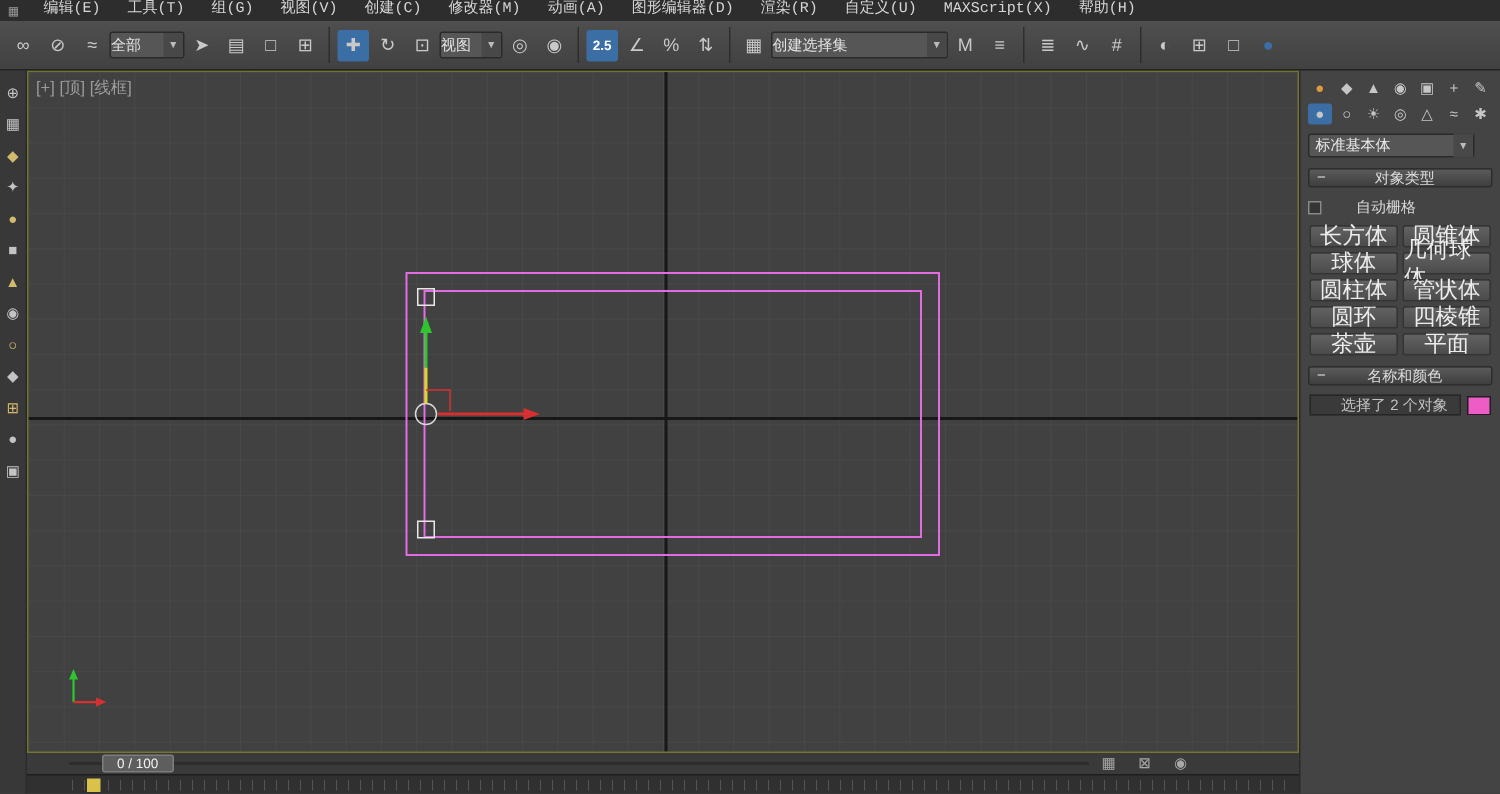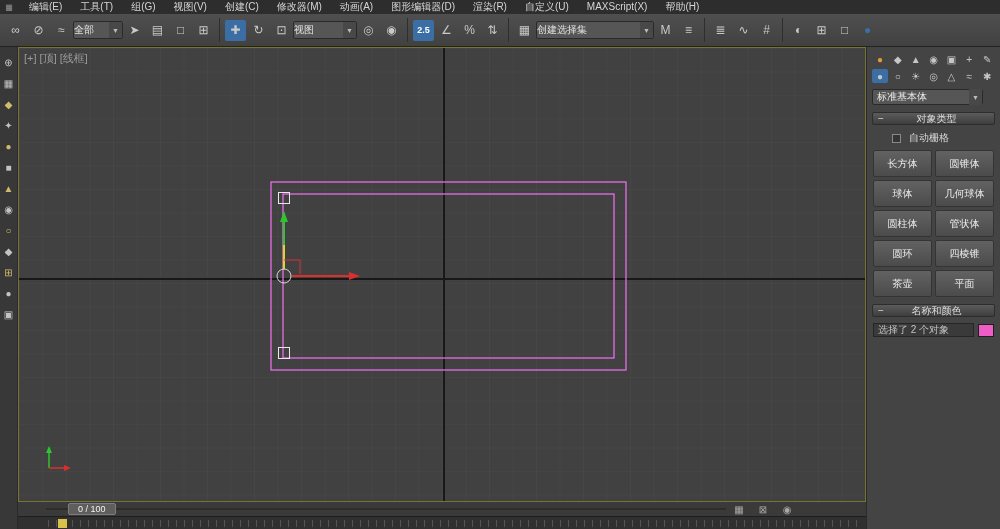--- a/index.html
+++ b/index.html
@@ -4,21 +4,21 @@
 <style>
   * { margin:0; padding:0; box-sizing:border-box; }
   html,body { width:1000px; height:529px; overflow:hidden; background:#3c3c3c;
               font-family:"Liberation Sans", sans-serif; }
 
   
   .menubar { position:absolute; left:0; top:0; width:1000px; height:14px;
              background:#2d2d2d; display:flex; align-items:center; z-index:5; }
   .app-icon { width:10px; height:10px; margin:0 6px 0 4px; color:#9a9a9a; font-size:8px;
               display:flex; align-items:center; justify-content:center; }
-  .menu-item { padding:0 9px; font-size:10px; color:#d6d6d6; line-height:14px; cursor:default; }
+  .menu-item { padding:0 9px; font-size:10px; color:#d6d6d6; line-height:14px; cursor:default;font-family:Liberation Mono, monospace; }
 
   
   .toolbar { position:absolute; left:0; top:14px; width:1000px; height:33px;
              background:linear-gradient(#4f4f4f,#414141); border-bottom:1px solid #232323;
              display:flex; align-items:center; padding-left:4px; z-index:5; }
   .tbi { width:21px; height:21px; margin:0 1px; border-radius:2px; color:#c9c9c9;
          font-size:12px; display:flex; align-items:center; justify-content:center; }
   .tbi.small-txt { font-size:9px; font-weight:bold; color:#fff; }
   .tb-sep { width:1px; height:24px; background:#2e2e2e; margin:0 4px; }
   .tb-dd { height:18px; background:#565656; border:1px solid #2a2a2a; border-radius:2px;
@@ -63,30 +63,30 @@
   .tab-row { display:flex; gap:2px; margin:2px 0 3px 0; }
   .cp-tab { width:16px; height:14px; border-radius:2px; color:#c6c6c6; font-size:10px;
             display:flex; align-items:center; justify-content:center; }
   .cat-dropdown { height:16px; background:#565656; border:1px solid #2a2a2a; border-radius:2px;
                   display:flex; align-items:center; justify-content:space-between;
                   font-size:10px; color:#ececec; padding:0 0 0 4px; margin:6px 12px 4px 0;gap:12px; }
   .rollout-header { height:13px; margin-top:7px; background:linear-gradient(#5b5b5b,#3e3e3e);
                     border:1px solid #2d2d2d; border-radius:2px; display:flex; align-items:center;
                     font-size:10px; color:#dcdcdc; padding:0 5px; }
   .rollout-title { flex:1; text-align:center; }
-  .autogrid-row { display:flex; align-items:center; gap:8px; font-size:10px; color:#d8d8d8;
-                  margin:6px 2px 2px 20px; }
+  .autogrid-row { display:flex; align-items:center; gap:23px; font-size:10px; color:#d8d8d8;
+                  margin:6px 2px 2px 0; }
   .checkbox { width:9px; height:9px; background:#353535; border:1px solid #8a8a8a; }
   .prim-grid { display:grid; grid-template-columns:1fr 1fr; gap:3px; margin-top:5px; padding:0 1px; }
-  .prim-btn { height:27px; background:linear-gradient(#626262,#4b4b4b); border:1px solid #343434;
-              border-radius:2px; font-size:10px; color:#ececec; display:flex;
+  .prim-btn { height:15px; background:linear-gradient(#626262,#4b4b4b); border:1px solid #343434;
+              border-radius:2px; font-size:15px; color:#ececec; display:flex;
               align-items:center; justify-content:center; cursor:default; }
   .name-row { display:flex; gap:4px; align-items:center; margin-top:6px; padding:0 1px; }
   .name-input { flex:1; height:14px; background:#3a3a3a; border:1px solid #262626;
-                font-size:10px; color:#c2c2c2; display:flex; align-items:center; padding:0 4px;
+                font-size:10px; color:#c2c2c2; display:flex; align-items:center; padding:0 20px;
                 white-space:nowrap; overflow:hidden; }
   .color-swatch { width:16px; height:13px; border:1px solid #1f1f1f; }
 </style>
 </head>
 <body>
 
 <div class="menubar">
   <span class="app-icon">▦</span>
   <span class="menu-item">编辑(E)</span>
   <span class="menu-item">工具(T)</span>
@@ -111,21 +111,21 @@
     <span class="dd-arrow">▼</span>
   </div>
   <span class="tbi">➤</span>
   <span class="tbi">▤</span>
   <span class="tbi">□</span>
   <span class="tbi">⊞</span>
   <div class="tb-sep"></div>
   <span class="tbi" style="background: rgb(58, 110, 165);">✚</span>
   <span class="tbi">↻</span>
   <span class="tbi">⊡</span>
-  <div class="tb-dd" style="width:64px">
+  <div class="tb-dd" style="width:42px">
     <span>视图</span>
     <span class="dd-arrow">▼</span>
   </div>
   <span class="tbi">◎</span>
   <span class="tbi">◉</span>
   <div class="tb-sep"></div>
   <span class="tbi small-txt" style="background: rgb(58, 110, 165);">2.5</span>
   <span class="tbi">∠</span>
   <span class="tbi">%</span>
   <span class="tbi">⇅</span>

